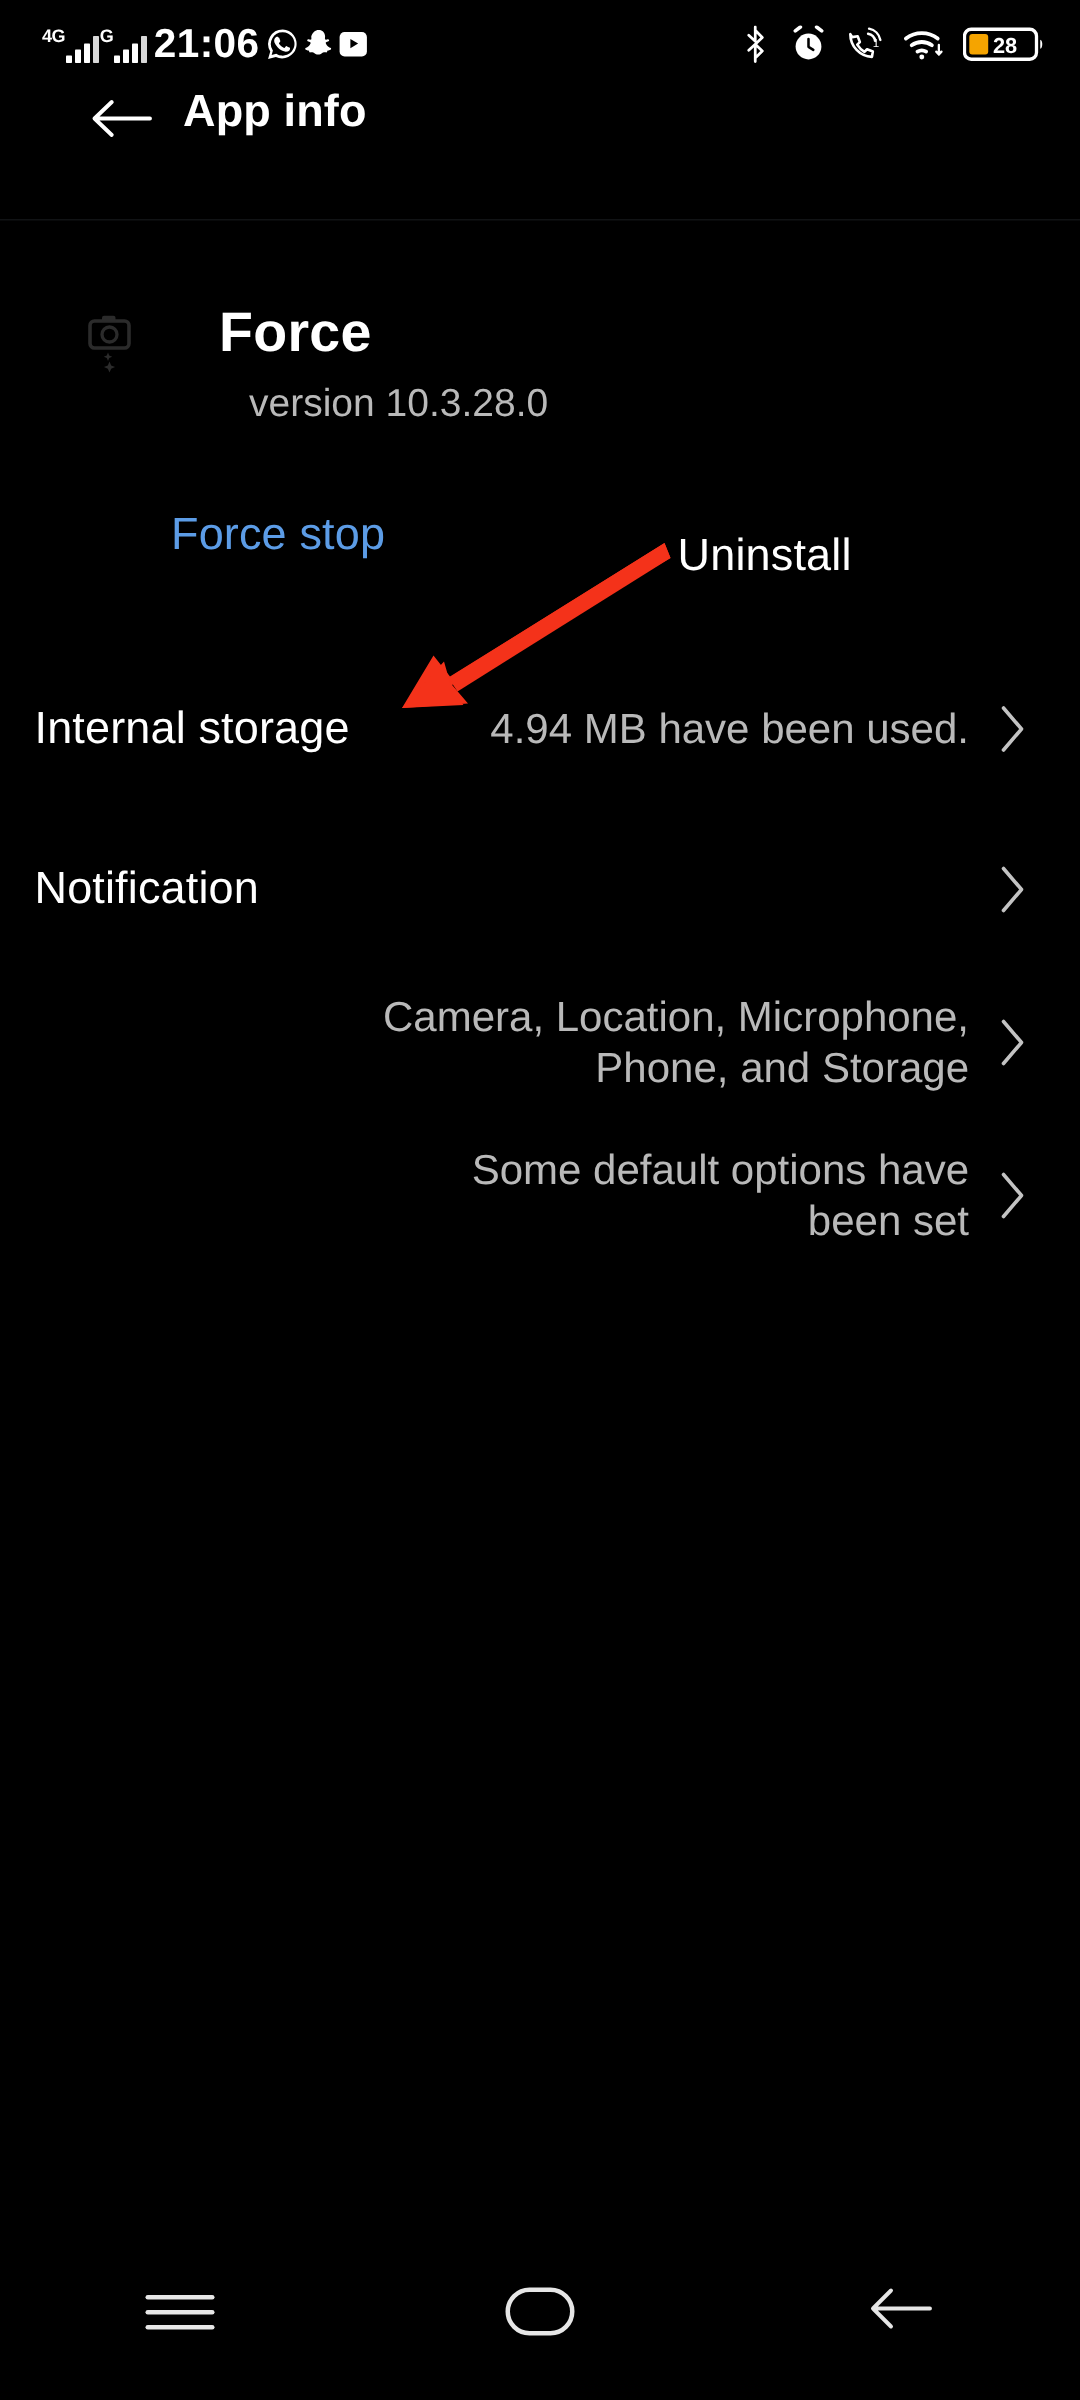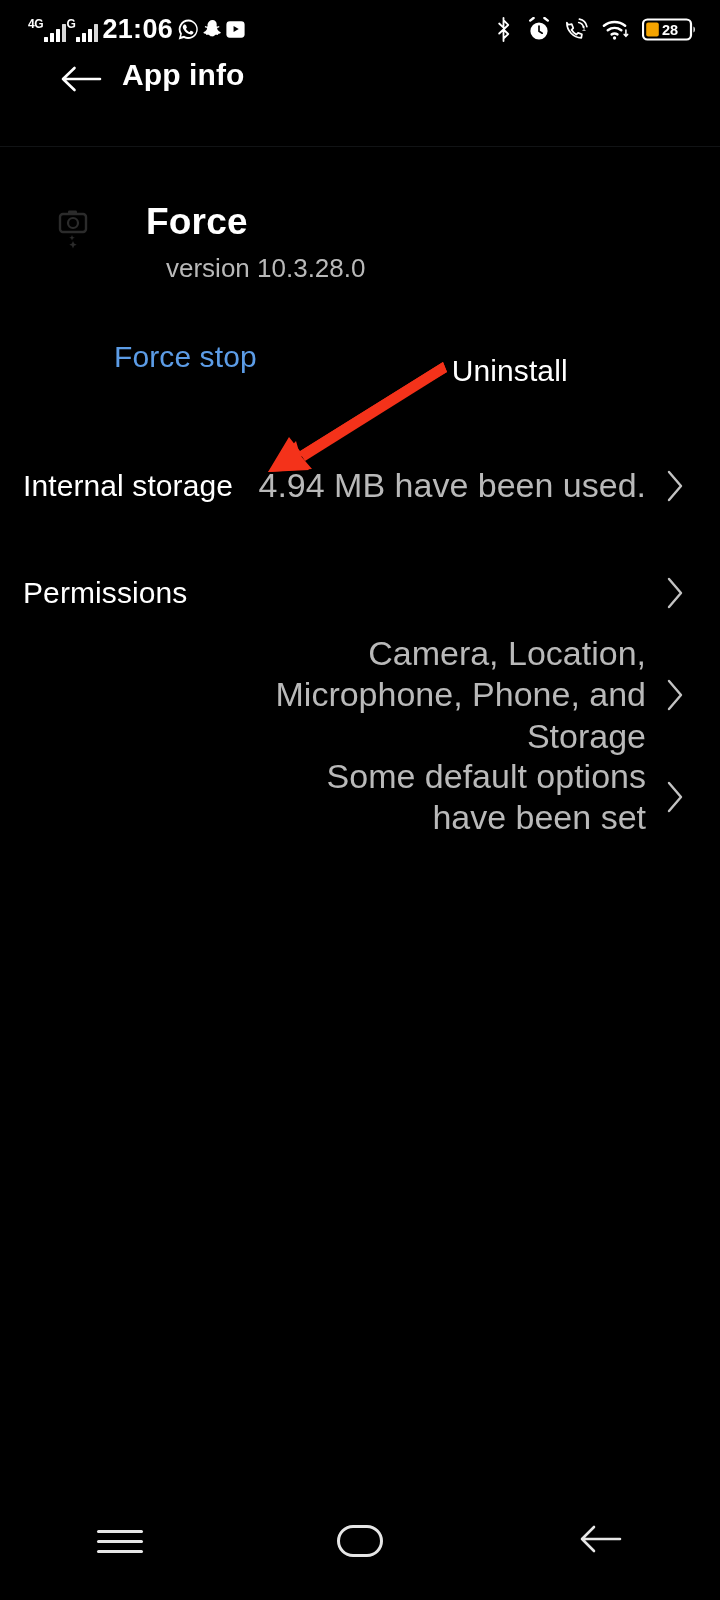--- a/index.html
+++ b/index.html
@@ -185,21 +185,21 @@
     padding-right: 14px;
   }
   .row-right {
     display: flex;
     align-items: center;
     justify-content: flex-end;
     flex: 1 1 auto;
     min-width: 0;
   }
   .row-value {
-    font-size: 34px;
+    font-size: 28px;
     color: #b9b9b9;
     text-align: right;
     line-height: 1.22;
     padding-right: 18px;
   }
   .chevron {
     flex: 0 0 auto;
     width: 22px;
     height: 34px;
     display: flex;
@@ -387,21 +387,21 @@
       <div class="row-value">4.94 MB have been used.</div>
       <div class="chevron">
         <svg width="20" height="34" viewBox="0 0 20 34">
           <path d="M4 3l12 14L4 31" fill="none" stroke="#c3c3c3" stroke-width="2.4" stroke-linecap="round" stroke-linejoin="round"></path>
         </svg>
       </div>
     </div>
   </div>
 
   <div class="row notification">
-    <div class="row-title">Permissions</div>
+    <div class="row-title">Notification</div>
     <div class="row-right">
       <div class="row-value"></div>
       <div class="chevron">
         <svg width="20" height="34" viewBox="0 0 20 34">
           <path d="M4 3l12 14L4 31" fill="none" stroke="#c3c3c3" stroke-width="2.4" stroke-linecap="round" stroke-linejoin="round"></path>
         </svg>
       </div>
     </div>
   </div>
 

